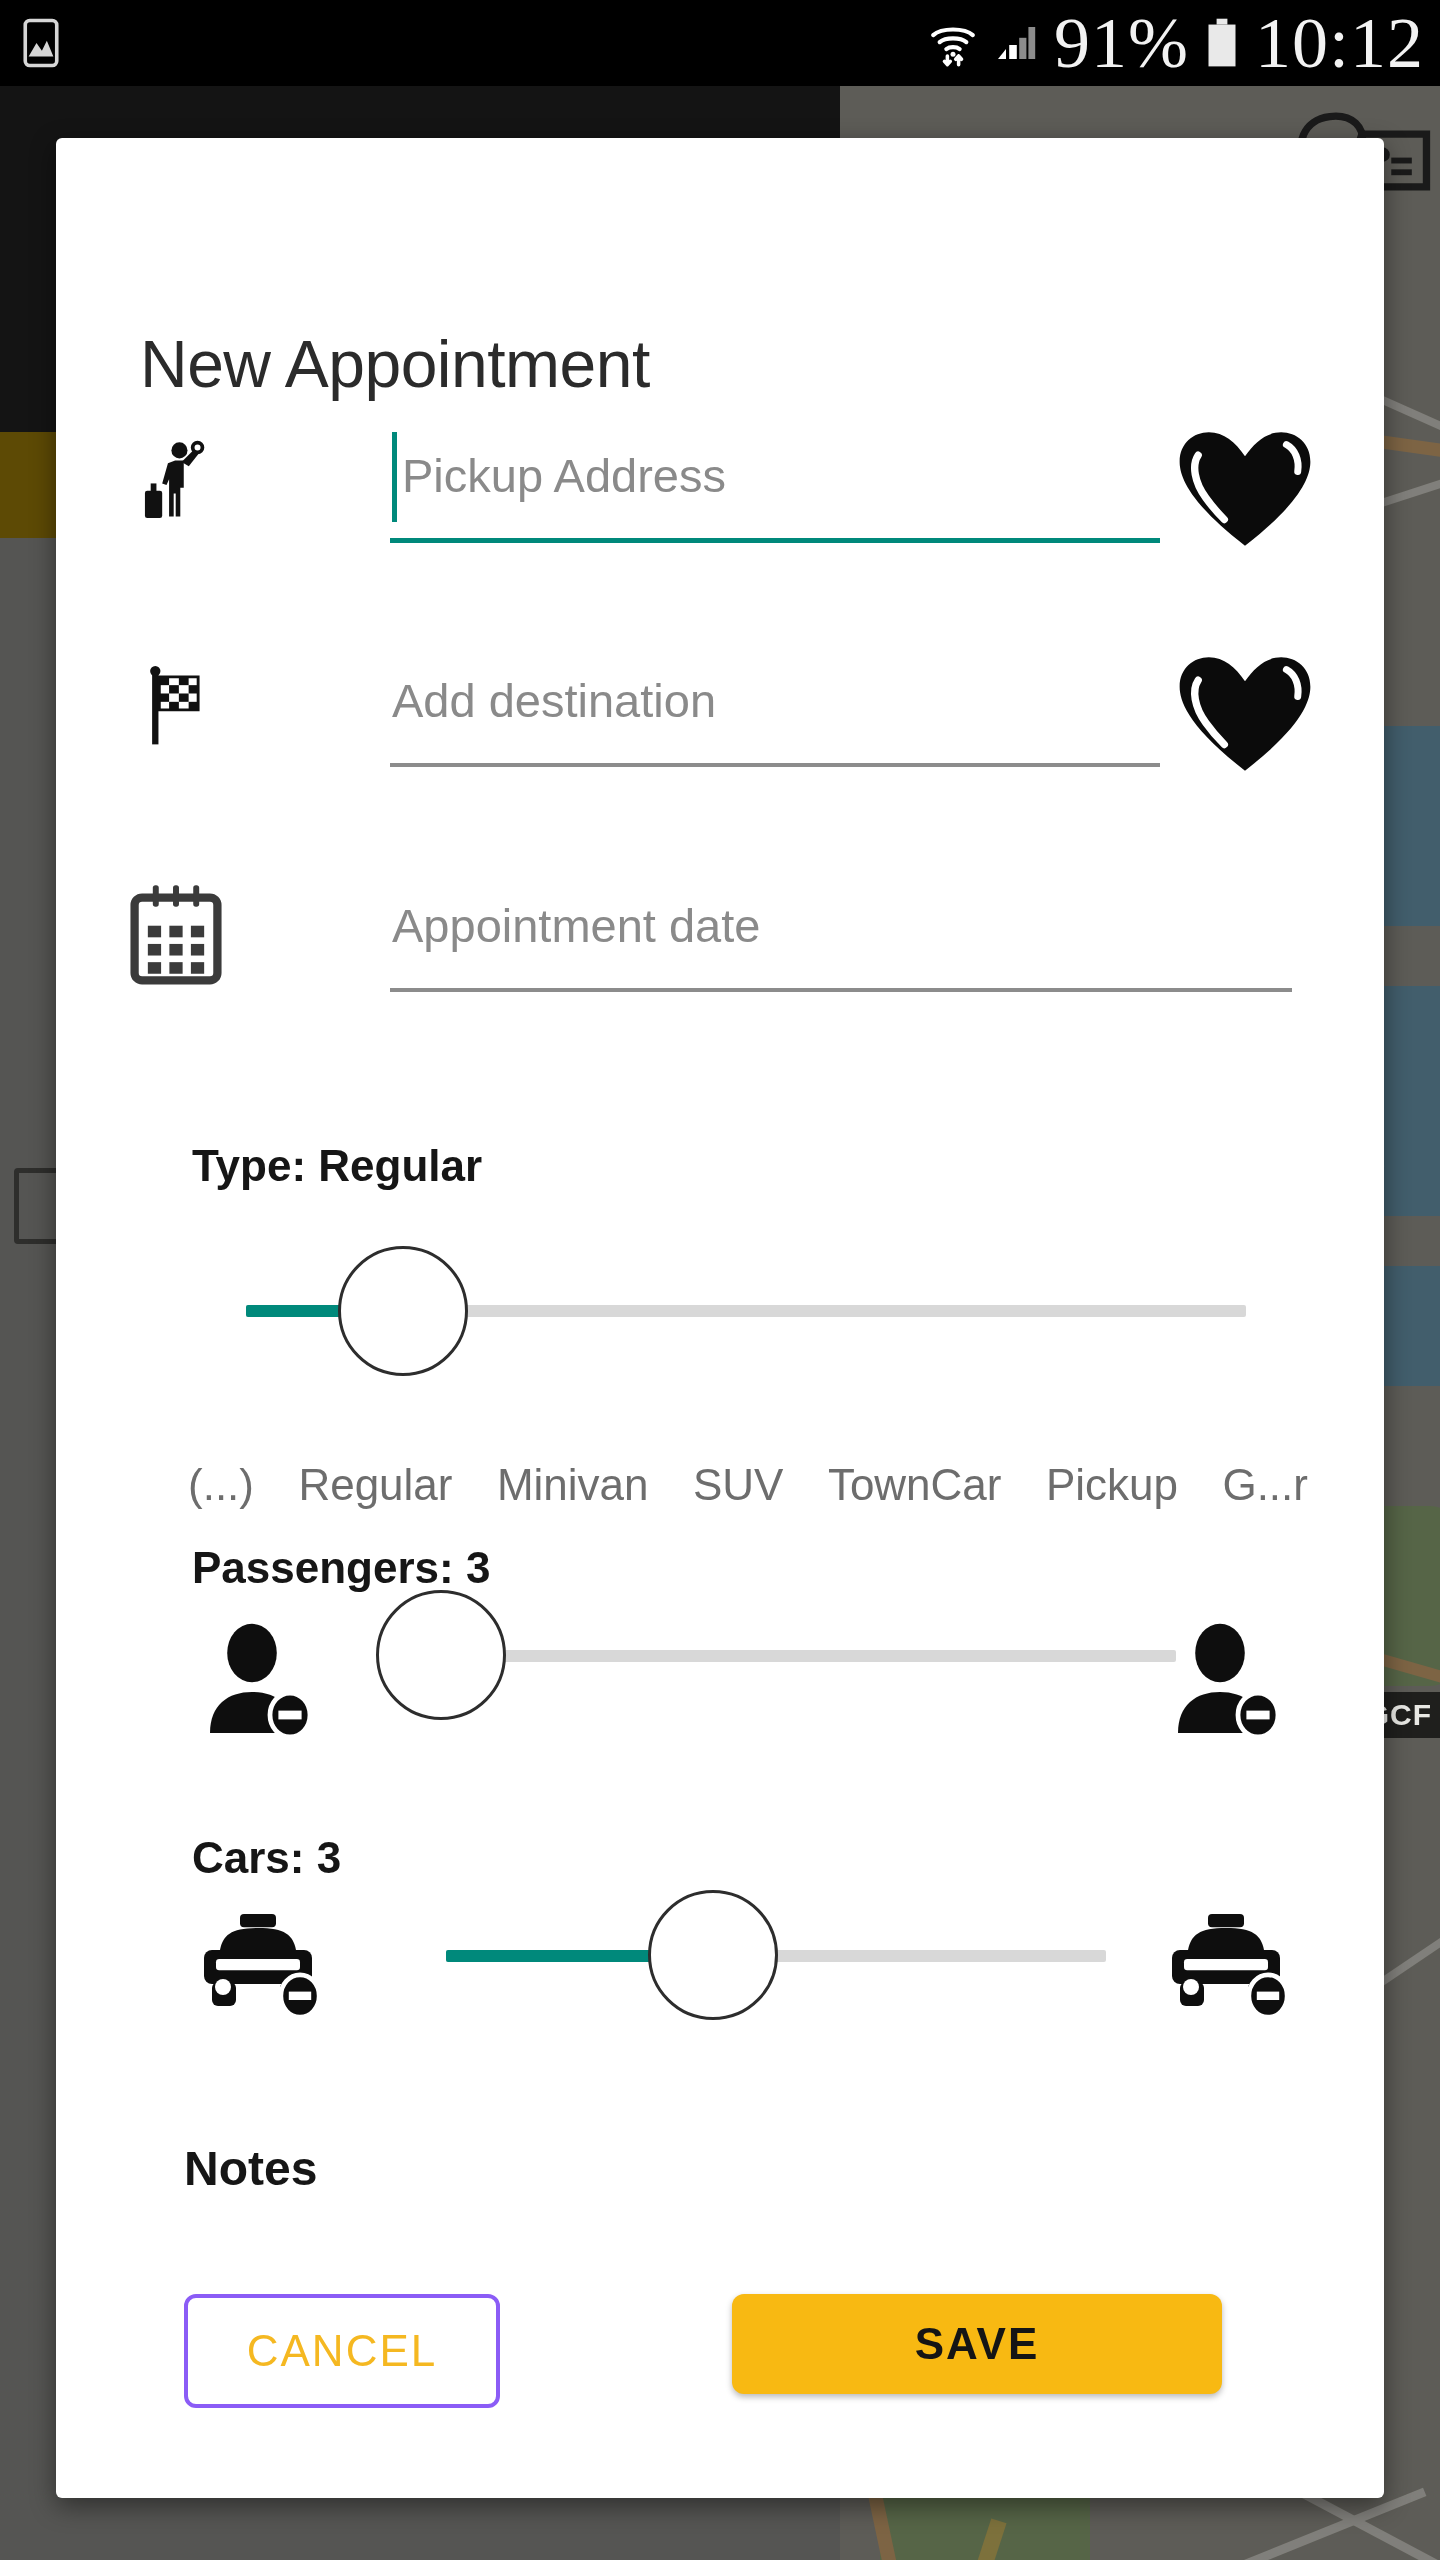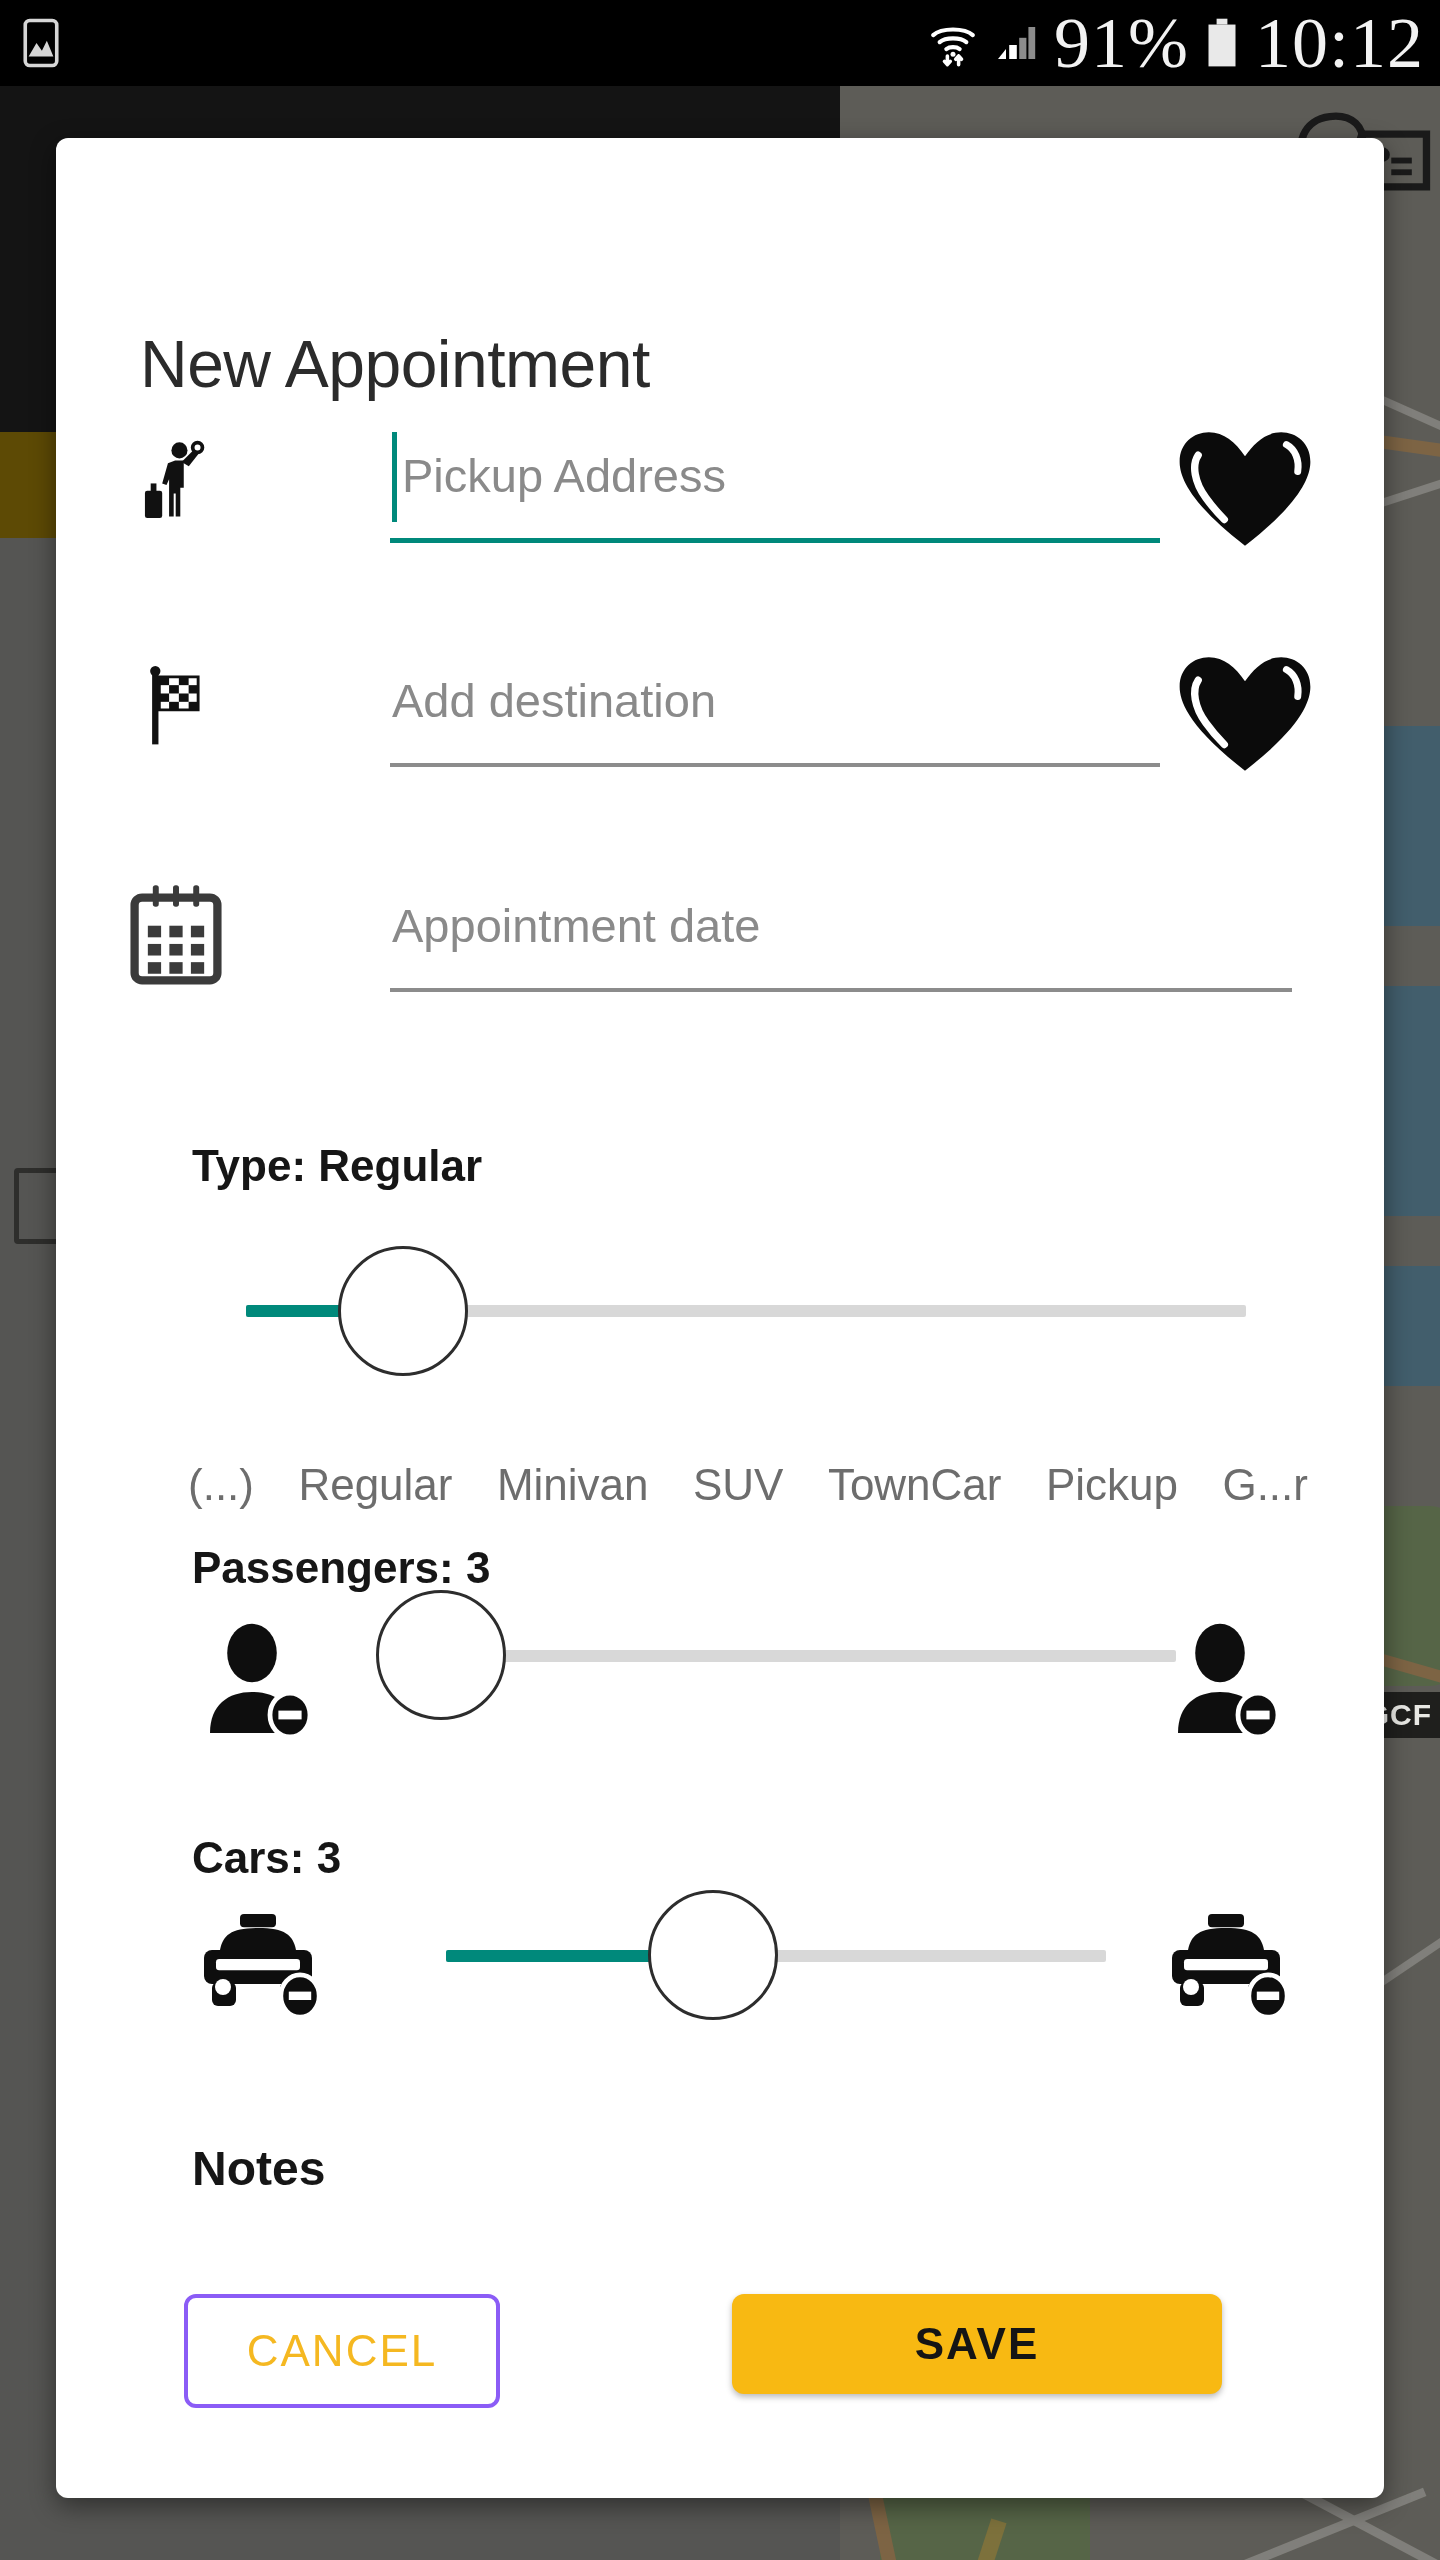--- a/index.html
+++ b/index.html
@@ -75,21 +75,21 @@
     font-family: Liberation Serif, serif;
     font-size: 72px; line-height: 1; color: #f2f2f2;
     letter-spacing: 1px;
   }
   .sb-icon { display: block; }
 
   
   #dialog {
     position: absolute;
     left: 56px; top: 138px; width: 1328px; height: 2360px;
-    background: #fff; border-radius: 12px; z-index: 20;
+    background: #fff; border-radius: 6px; z-index: 20;
     box-shadow: 0 8px 26px rgba(0,0,0,0.45);
     overflow: hidden;
   }
 
   .dlg-title {
     position: absolute; left: 84px; top: 188px;
     font-size: 66px; color: #2b2b2b; font-weight: 400;
     font-family: "Liberation Sans", sans-serif;
     letter-spacing: -0.5px;
   }
@@ -372,20 +372,20 @@
       <rect x="10" y="24.5" width="42" height="5.6" rx="1.6" fill="#fff"></rect>
       <rect x="8" y="36" width="12" height="12" rx="3" fill="#0e0e0e"></rect>
       <rect x="42" y="36" width="12" height="12" rx="3" fill="#0e0e0e"></rect>
       <circle cx="13.5" cy="38.5" r="4" fill="#fff"></circle>
       <ellipse cx="52" cy="43" rx="9.6" ry="10.6" fill="#0e0e0e" stroke="#fff" stroke-width="2.4"></ellipse>
       <rect x="46.4" y="40.8" width="11.2" height="4.2" fill="#fff"></rect>
     </svg>
   </div>
 
   <div>
-    <div class="sec-label" style="left:136px; top:2003px; font-size:48px;">Notes</div>
+    <div class="sec-label" style="left:128px; top:2003px; font-size:48px;">Notes</div>
     <div style="position:absolute; left:128px; top:2070px; width:1080px; height:120px;"></div>
   </div>
 
   <div class="btn" id="cancel-btn" style="left:128px; top:2156px; width:316px; height:114px;">CANCEL</div>
   <div class="btn" id="save-btn" style="left:676px; top:2156px; width:490px; height:100px;">SAVE</div>
 
 </div>
 
 </body></html>

